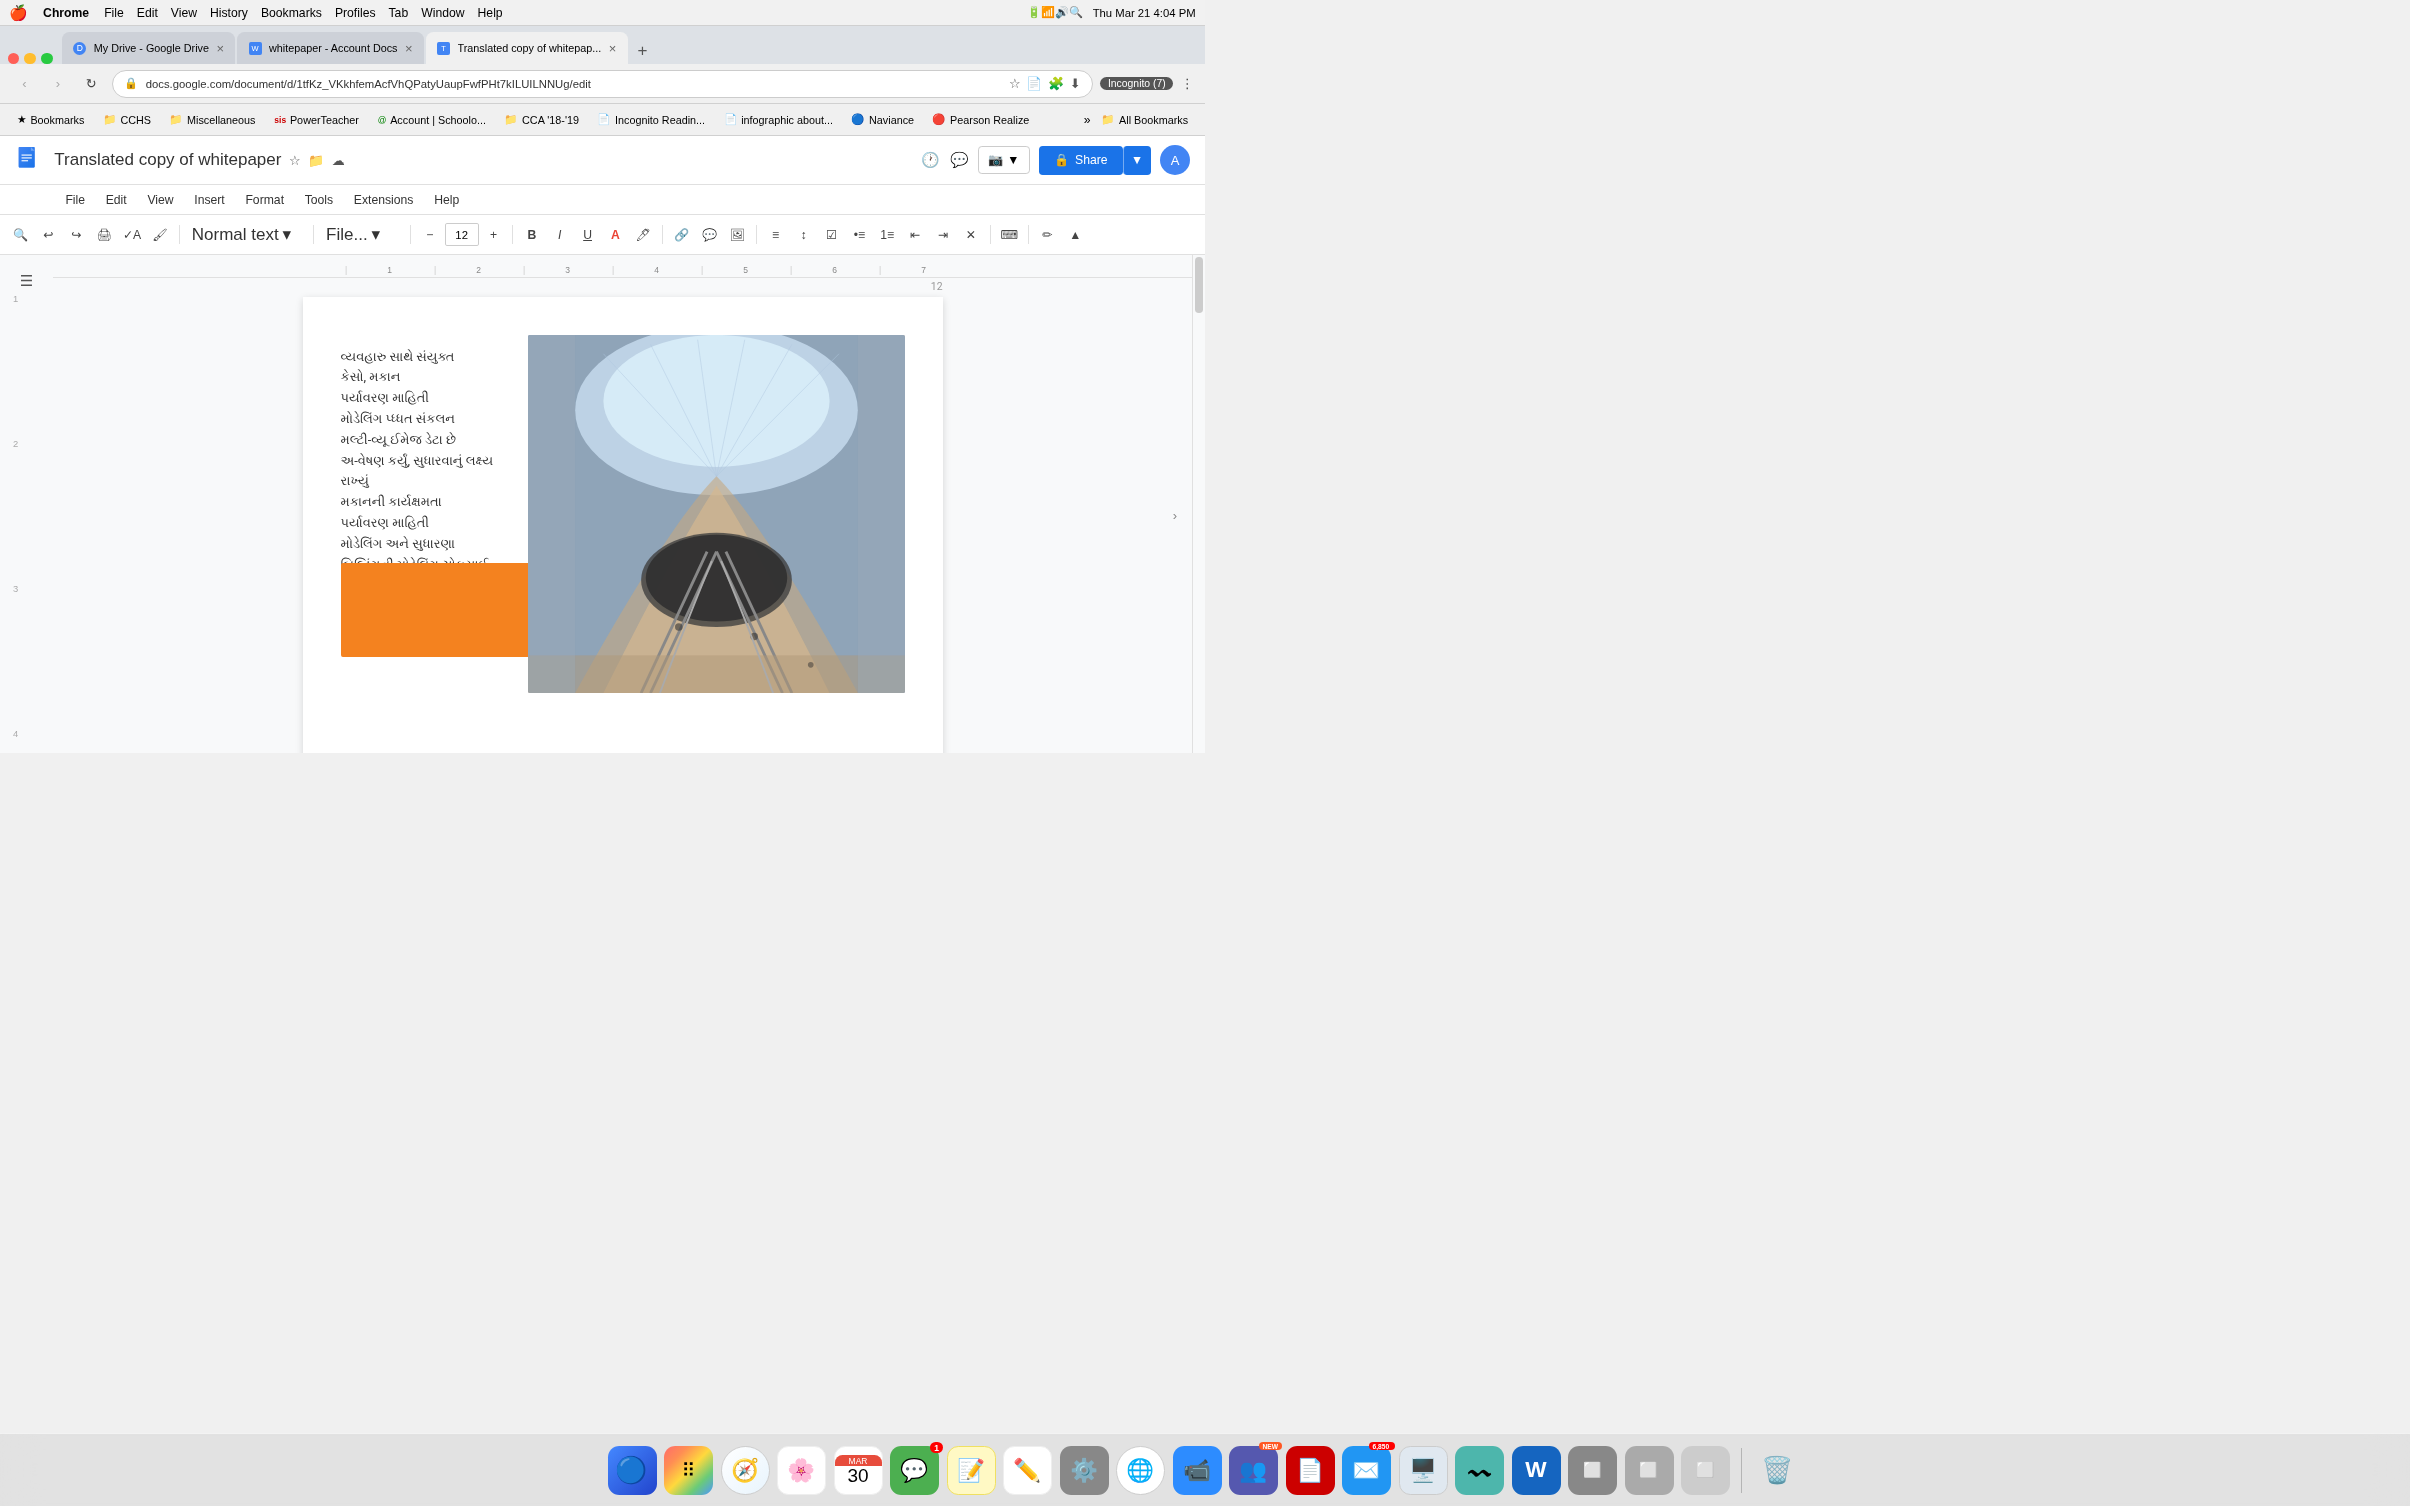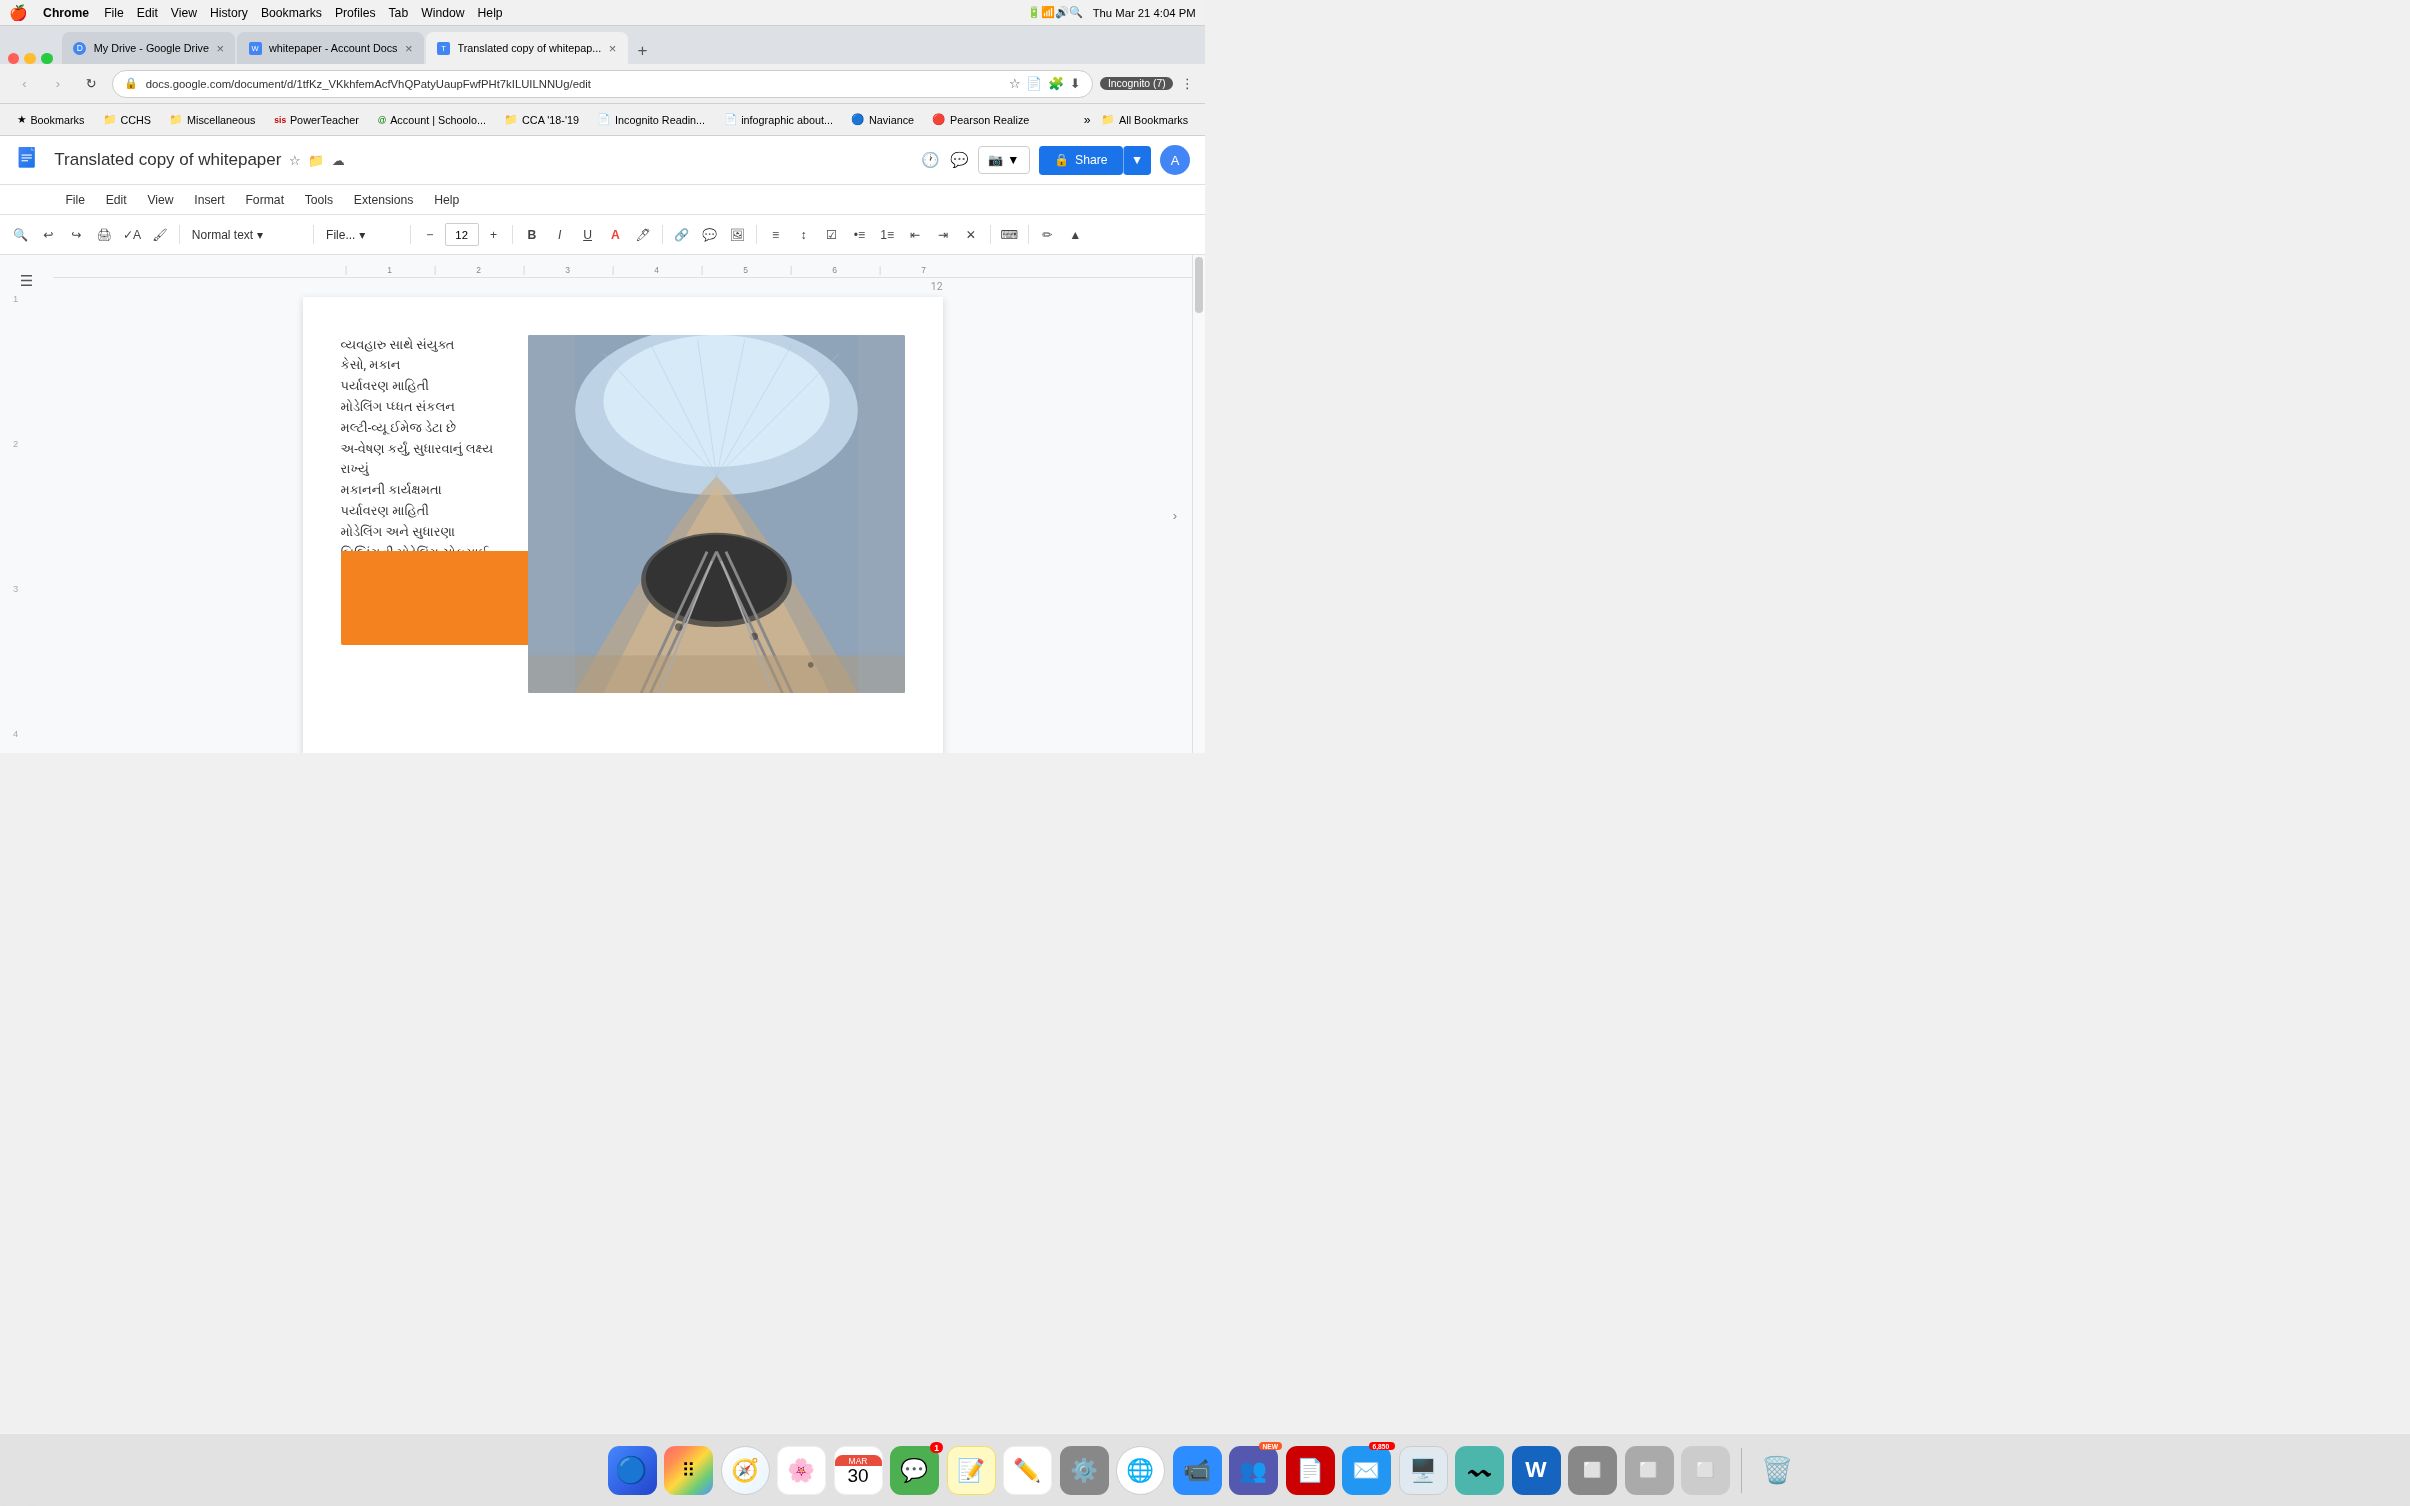--- a/index.html
+++ b/index.html
@@ -175,21 +175,21 @@
       font-size: 12.2px;
       color: #444;
       padding: 0 3.8px;
     }
     .toolbar-sep { width: 0.9px; height: 19px; background: #e0e0e0; margin: 0 3.8px; }
     .toolbar-select {
       height: 26px;
       border: 0.9px solid transparent;
       border-radius: 3.8px;
       background: transparent;
-      font-size: 12px;
+      font-size: 17px;
       cursor: pointer;
       padding: 0 5.6px;
       display: flex;
       align-items: center;
       gap: 3.8px;
       color: #333;
     }
     .font-size-box {
       width: 34px;
       height: 22.6px;
@@ -281,20 +281,21 @@
       color: #999;
     }
 
     
     .doc-content {
       display: flex;
       gap: 19px;
     }
     .doc-text-col {
       flex: 1;
+      margin-top: 12px;
     }
     .doc-image-col {
       width: 377px;
       flex-shrink: 0;
     }
     .doc-text-col .text-item {
       font-size: 13px;
       line-height: 1.6;
       color: #333;
       font-family: 'Roboto', Arial, sans-serif;

